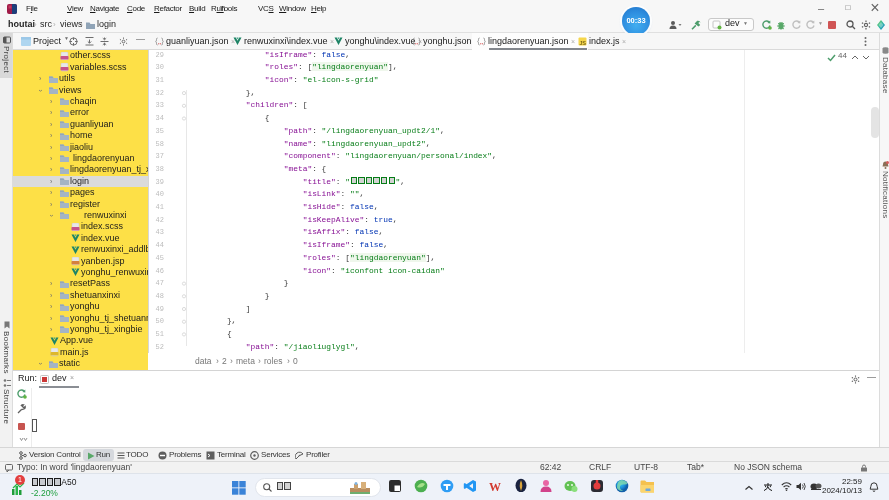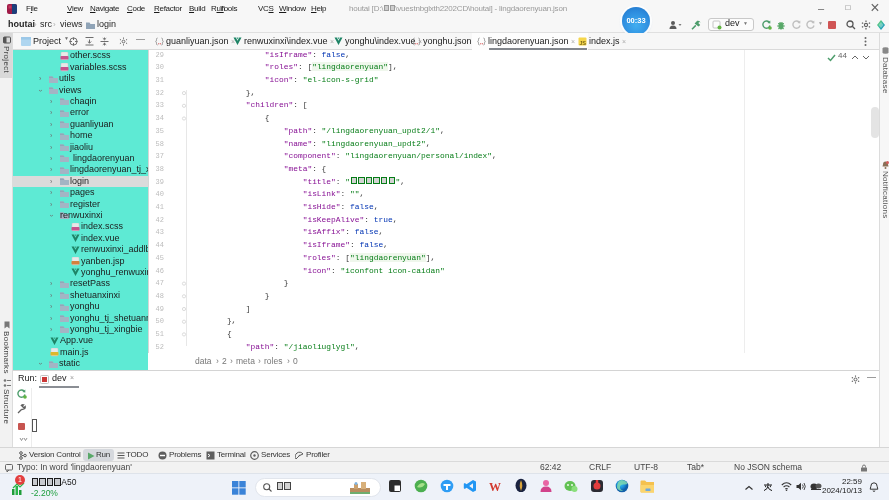--- a/index.html
+++ b/index.html
@@ -20,21 +20,21 @@
   .csep { color:#b0b0b0; font-size:8px; }
   
   #tabrow { left:0; top:33px; width:889px; height:17px; background:#f7f7f7; border-bottom:1px solid #dadada; }
   .tabtxt { position:absolute; top:0; height:17px; line-height:16px; font-size:9px; color:#1a1a1a; white-space:nowrap; }
   .tabx { color:#ababab; font-size:7px; }
   .hdr-ico { position:absolute; top:3px; color:#6e6e6e; font-size:9px; }
   
   #lstripe { left:0; top:33px; width:13px; height:414px; background:#f2f2f2; border-right:1px solid #dcdcdc; }
   .vtext { writing-mode:vertical-rl; font-size:8px; color:#444; letter-spacing:0.3px; }
   
-  #tree { left:13px; top:50px; width:135px; height:320px; background:#5eead4; overflow:hidden; }
+  #tree { left:13px; top:50px; width:135px; height:320px; background:#fde047; overflow:hidden; }
   .trow { position:absolute; left:0; width:135px; height:11.4px; line-height:11.4px; font-size:9px; color:#1c1c1c; white-space:nowrap; }
   .chev { position:absolute; top:0; color:#6e6e6e; font-size:7px; }
   .ticon { position:absolute; top:1.5px; width:8.5px; height:8.5px; }
   .tlabel { position:absolute; top:0; }
   
   #editor { left:148px; top:50px; width:731px; height:303px; background:#ffffff; border-left:1px solid #d6d6d6; overflow:hidden; }
   #gutter { position:absolute; left:0; top:0; width:15px; }
   .lnum { position:absolute; right:0; height:12.7px; line-height:12.7px; font-size:7px; color:#bcbcbc; font-family:"Liberation Mono", monospace; }
   #code { position:absolute; left:40px; top:-1.4px; font-family:"Liberation Mono", monospace; font-size:7.9px; line-height:12.7px; white-space:pre; color:#3b3b3b; }
   .k { color:#871094; } .s { color:#067D17; } .b { color:#0033B3; }
@@ -69,21 +69,20 @@
     <span class="menu" style="left:67px;"><u>V</u>iew</span>
     <span class="menu" style="left:90px;"><u>N</u>avigate</span>
     <span class="menu" style="left:127px;"><u>C</u>ode</span>
     <span class="menu" style="left:154px;"><u>R</u>efactor</span>
     <span class="menu" style="left:189px;"><u>B</u>uild</span>
     <span class="menu" style="left:211px;">R<u>u</u>n</span>
     <span class="menu" style="left:220px;text-align:right;"><u>T</u>ools</span>
     <span class="menu" style="left:258px;">VC<u>S</u></span>
     <span class="menu" style="left:279px;"><u>W</u>indow</span>
     <span class="menu" style="left:311px;"><u>H</u>elp</span>
-    <span id="wintitle">houtai [D:\<span class="cjks"></span><span class="cjks"></span>\vuestnbglxth2202CD\houtai] - lingdaorenyuan.json</span>
     <span class="winbtn" style="left:815px;font-size:11px;">–</span>
     <span class="winbtn" style="left:842px;font-size:8px;">□</span>
     <span class="winbtn" style="left:869px;">×</span>
   </div>
 
   <div class="abs" id="navbar">
     <span class="crumb" style="left:8px;font-weight:bold;">houtai</span>
     <span class="crumb csep" style="left:34px;">›</span>
     <span class="crumb" style="left:40px;">src</span>
     <span class="crumb csep" style="left:53px;">›</span>
@@ -359,21 +358,21 @@
           <path d="M0 1.5 L3.5 1.5 L4.5 3 L0 3 Z" fill="#93a6b8"></path>
         </svg>
         <span class="tlabel" style="left:57px;position:absolute;">register</span>
       </div>
       <div class="trow" style="top:159.9px;">
         <span class="chev" style="left:37px;top:0;position:absolute;"><span style="display:inline-block;transform:rotate(90deg);">›</span></span>
         <svg class="ticon" style="left:47px;top:1.5px;position:absolute;" width="9" height="8">
           <path d="M0 1.5 L3.5 1.5 L4.5 3 L9 3 L9 8 L0 8 Z" fill="#a4b4c4"></path>
           <path d="M0 1.5 L3.5 1.5 L4.5 3 L0 3 Z" fill="#93a6b8"></path>
         </svg>
-        <span class="tlabel" style="left:47px;position:absolute;text-align:right;">renwuxinxi</span>
+        <span class="tlabel" style="left:71px;position:absolute;text-align:right;">renwuxinxi</span>
       </div>
       <div class="trow" style="top:171.3px;">
         <svg class="ticon" style="left:58px;top:1.5px;position:absolute;" width="9" height="8">
           <rect x="1" y="0" width="7" height="8" rx="1" fill="#e8e8e8" stroke="#c9c9c9" stroke-width="0.5"></rect>
           <rect x="0.5" y="4" width="8" height="3.5" rx="0.8" fill="#c6538c"></rect>
         </svg>
         <span class="tlabel" style="left:68px;position:absolute;">index.scss</span>
       </div>
       <div class="trow" style="top:182.70000000000002px;">
         <svg class="ticon" style="left:58px;top:1.5px;position:absolute;" width="9" height="8">

